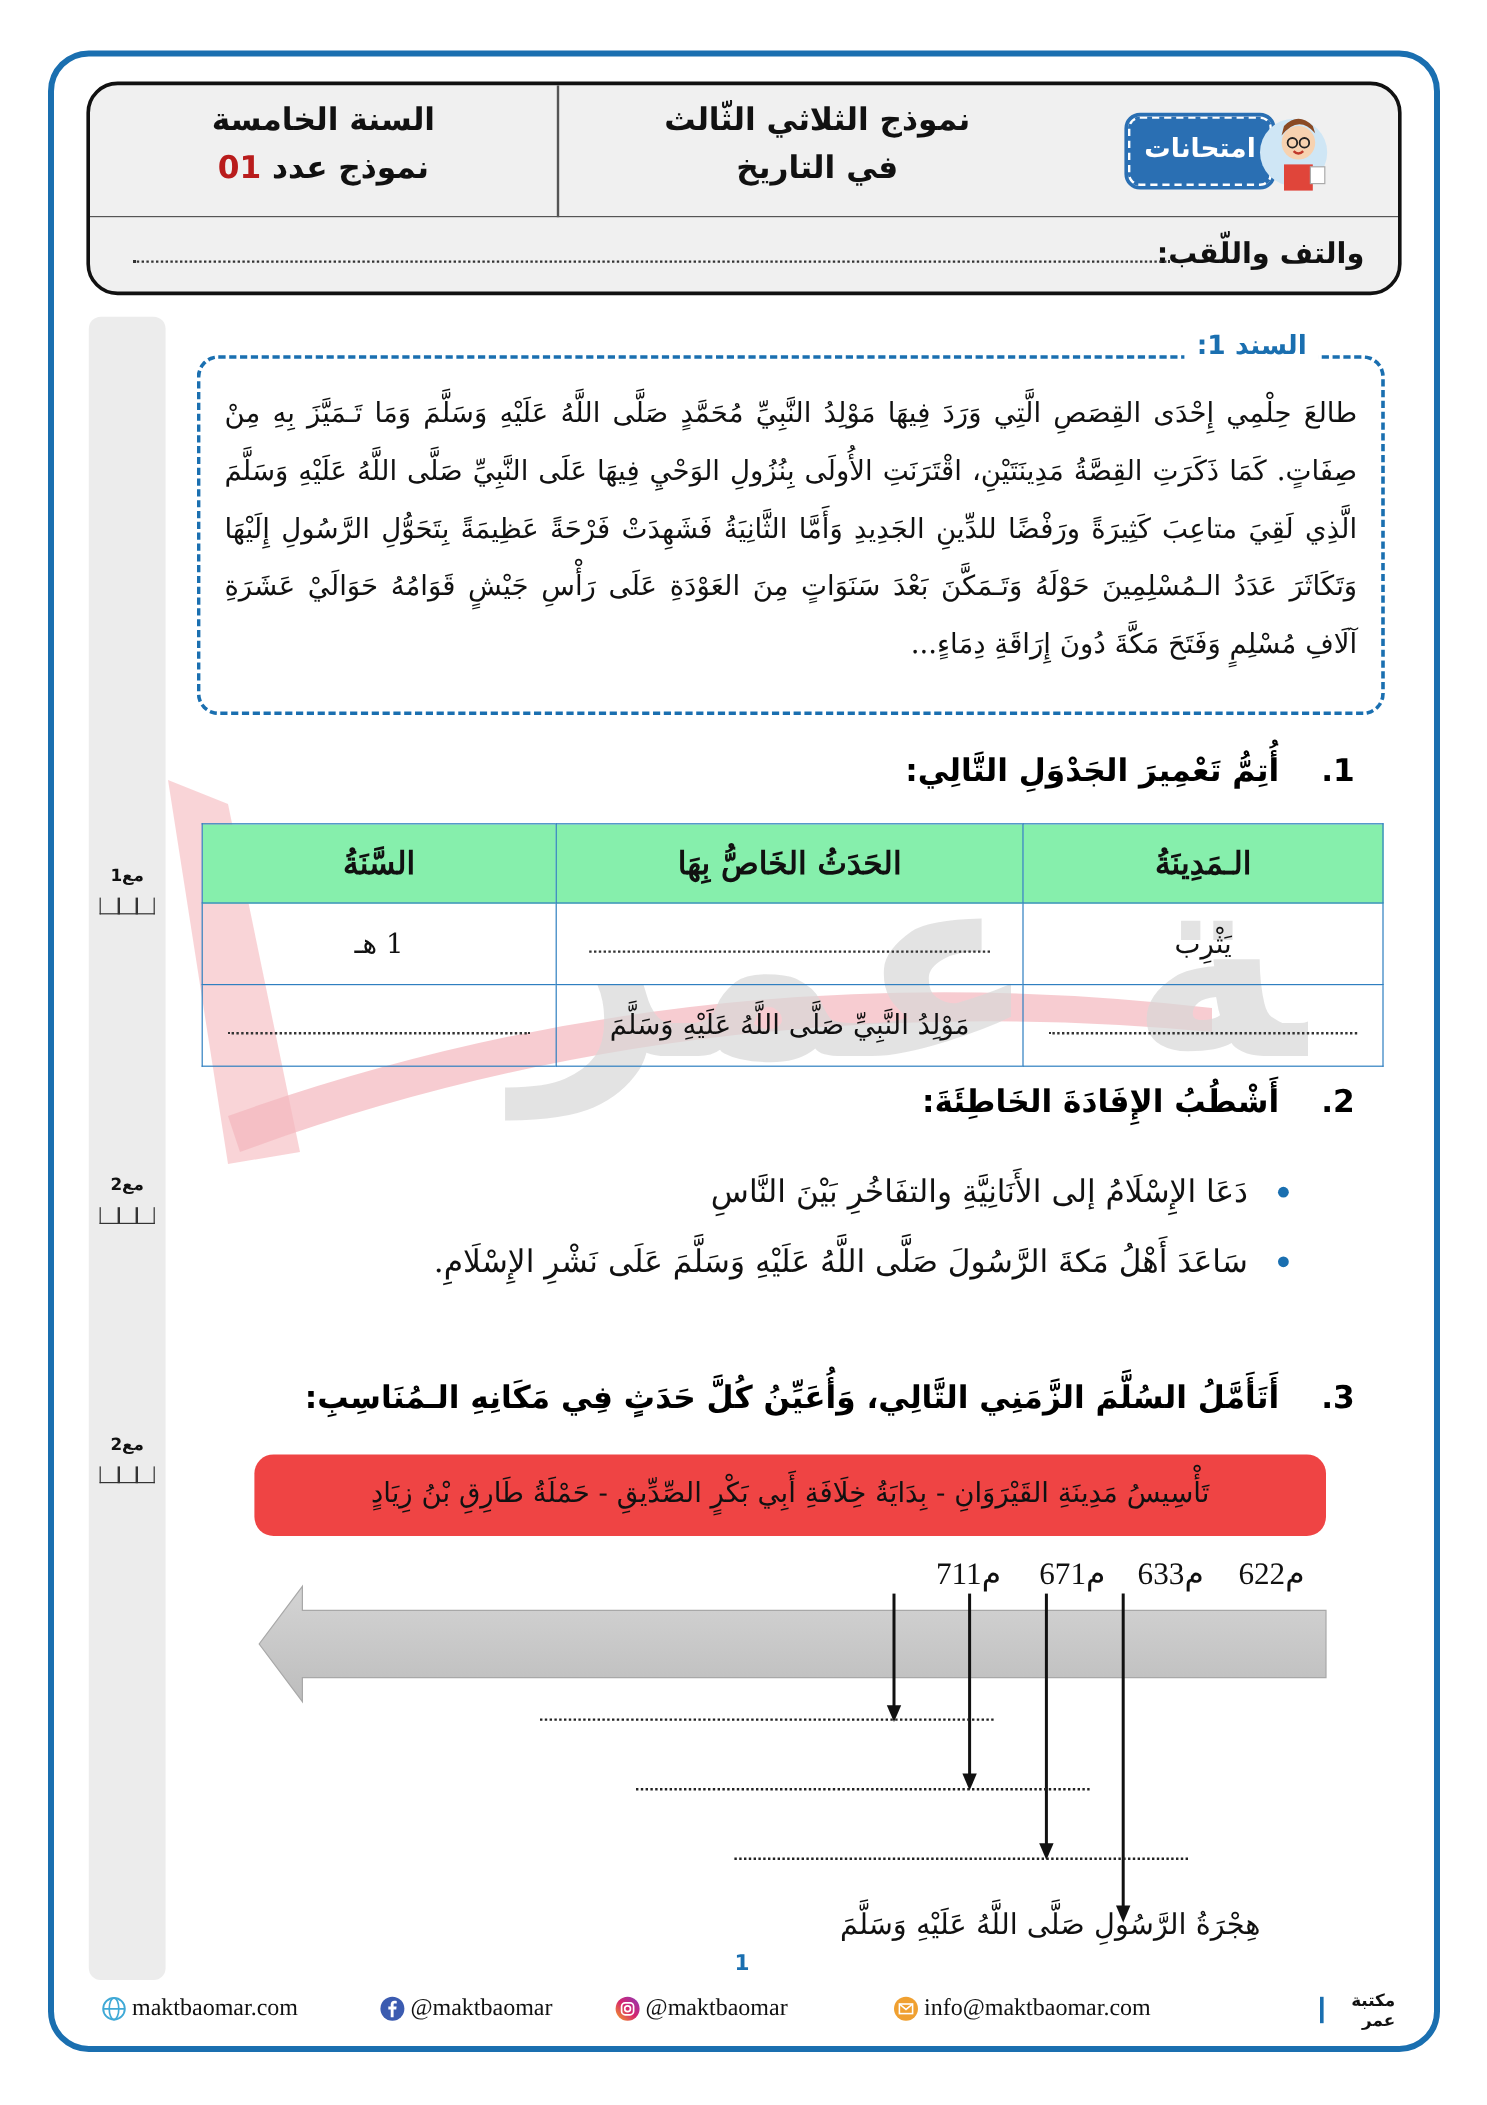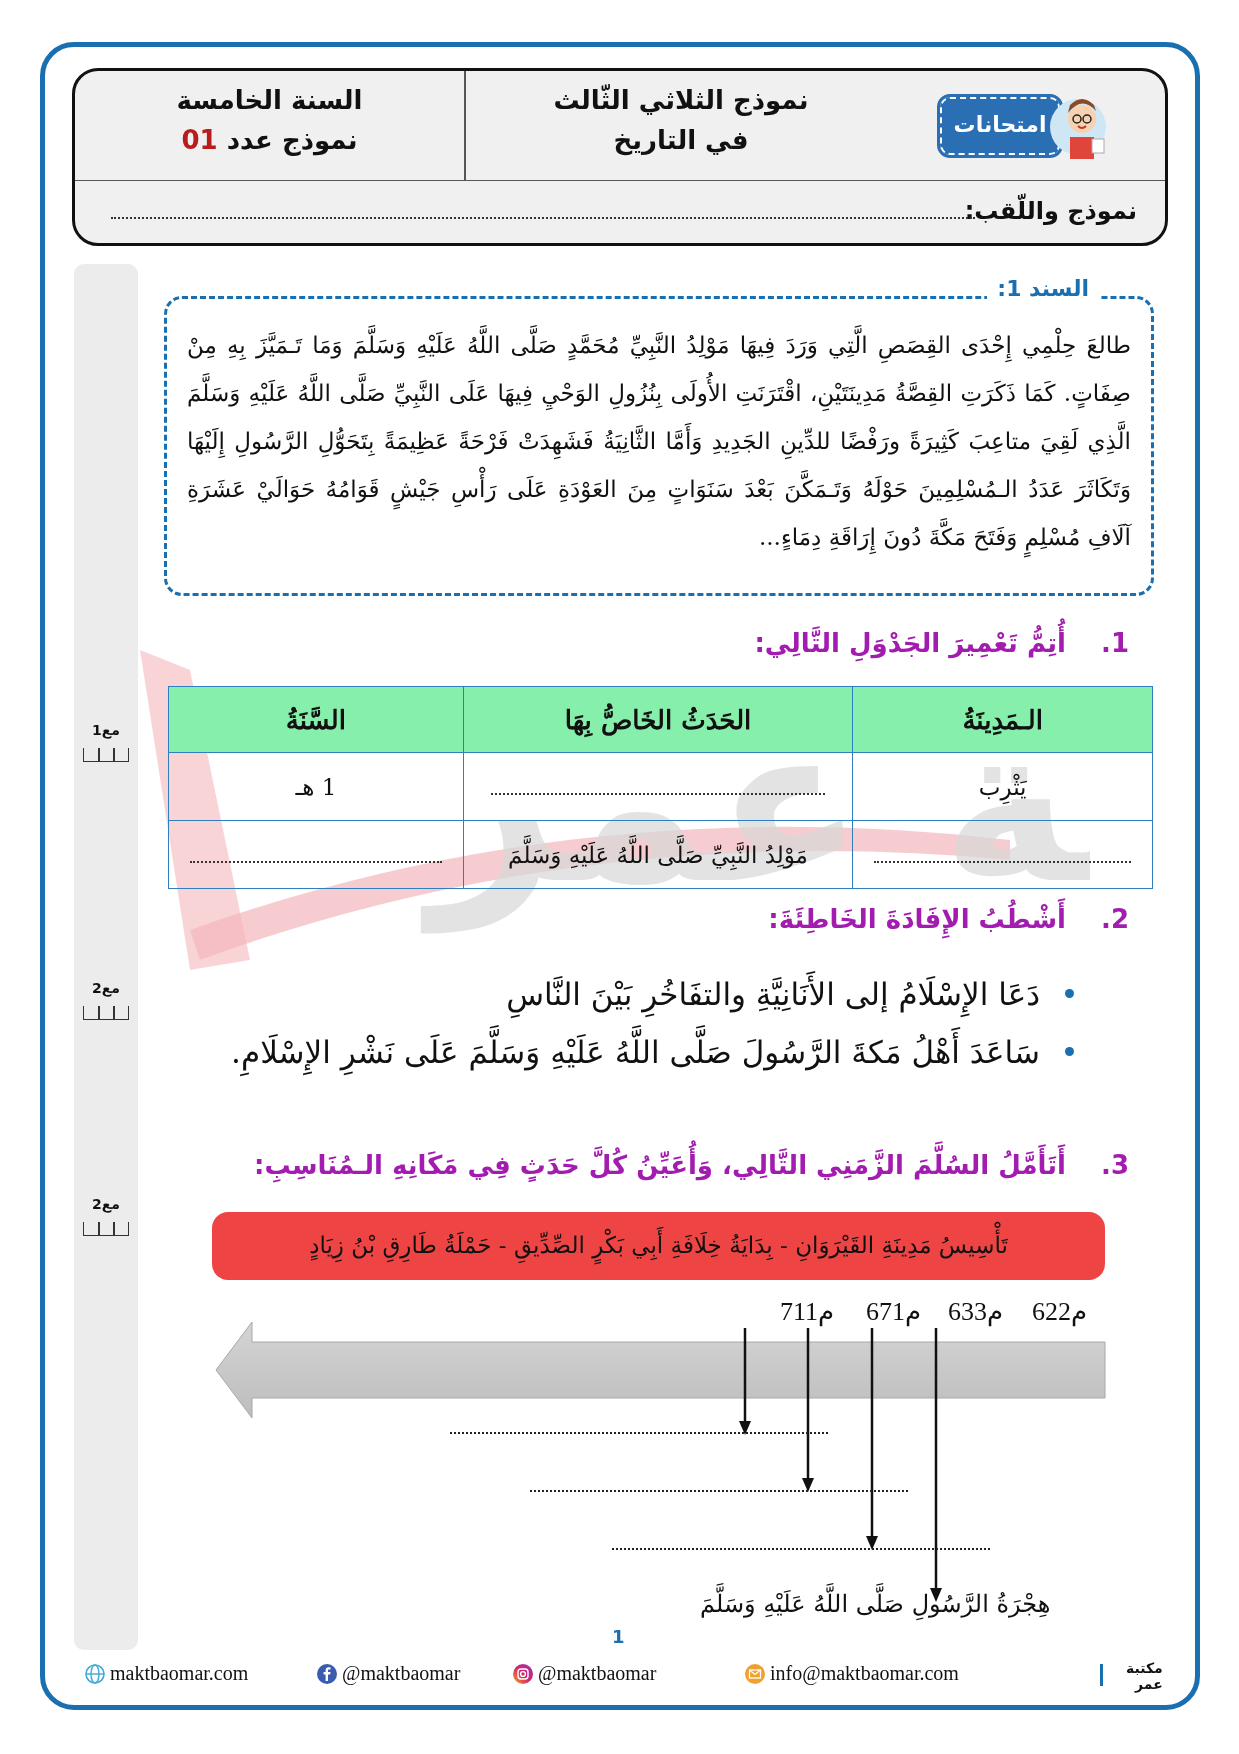--- a/index.html
+++ b/index.html
@@ -51,34 +51,34 @@
 
   
   .source-title { position: absolute; right: 140px; top: 276px; color: #1a6fb0; font-weight: bold; font-size: 22px; direction: rtl; background: #fff; padding: 0 10px; z-index: 2; }
   .source-box {
     position: absolute; left: 164px; top: 296px; width: 990px; height: 300px;
     border: 3px dashed #1a6fb0; border-radius: 18px; padding: 22px 20px 10px 20px;
   }
   .source-text { direction: rtl; text-align: justify; font-family: "DejaVu Serif", serif; font-size: 23px; line-height: 48px; text-align-last: right; }
 
   
-  .q-title { position: absolute; right: 110px; direction: rtl; color: #a21caf; font-weight: bold; font-size: 26px; }
+  .q-title { position: absolute; right: 110px; direction: rtl; color: #000000; font-weight: bold; font-size: 26px; }
   .q-num { margin-left: 26px; }
 
   
   .hist-table { position: absolute; left: 168px; top: 686px; width: 985px; border-collapse: collapse; direction: rtl; z-index: 1; }
   .hist-table th, .hist-table td { border: 1.5px solid #2f7fc0; text-align: center; }
   .hist-table th { background: #86efac; height: 66px; font-weight: bold; font-size: 26px; font-family: "DejaVu Serif", serif; }
   .hist-table td { height: 68px; font-size: 23px; font-family: "DejaVu Serif", serif; background: transparent; }
   .col-city { width: 300px; } .col-event { width: 390px; } .col-year { width: 295px; }
   .dots { display: inline-block; width: 86%; border-bottom: 2px dotted #333; height: 10px; }
 
   
   .bullets { position: absolute; right: 165px; top: 965px; direction: rtl; list-style: none; }
-  .bullets li { font-family: "DejaVu Serif", serif; font-size: 31px; line-height: 58px; position: relative; padding-right: 34px; }
+  .bullets li { font-family: "DejaVu Serif", serif; font-size: 26px; line-height: 58px; position: relative; padding-right: 34px; }
   .bullets li .dot { position: absolute; right: 0; top: 24px; width: 9px; height: 9px; border-radius: 50%; background: #1a6fb0; }
 
   
   .events-bar {
     position: absolute; left: 212px; top: 1212px; width: 893px; height: 68px;
     background: #ef4444; border-radius: 16px; direction: rtl; text-align: center;
     font-family: "DejaVu Serif", serif; font-size: 23px; line-height: 66px;
   }
 
   
@@ -129,21 +129,21 @@
         <circle cx="34" cy="30" r="14" fill="#f7d2b0"></circle>
         <path d="M20 24 Q34 6 48 22 L46 16 Q34 4 22 16 Z" fill="#8a4a24"></path>
         <circle cx="29" cy="30" r="4" fill="none" stroke="#222" stroke-width="1.5"></circle>
         <circle cx="39" cy="30" r="4" fill="none" stroke="#222" stroke-width="1.5"></circle>
         <path d="M30 37 Q34 41 38 37" stroke="#c0392b" stroke-width="2" fill="none"></path>
         <rect x="44" y="50" width="12" height="14" fill="#fff" stroke="#aaa"></rect>
       </svg>
     </div>
   </div>
   <div class="name-row">
-    <span class="name-label">نموذج واللّقب:</span>
+    <span class="name-label">والتف واللّقب:</span>
     <span class="name-dots"></span>
   </div>
 </div>
 
 <div class="score-col">
   <div class="score-item" style="top:458px;">
     <div class="score-label">مع1</div>
     <div class="score-box"></div>
   </div>
   <div class="score-item" style="top:716px;">

